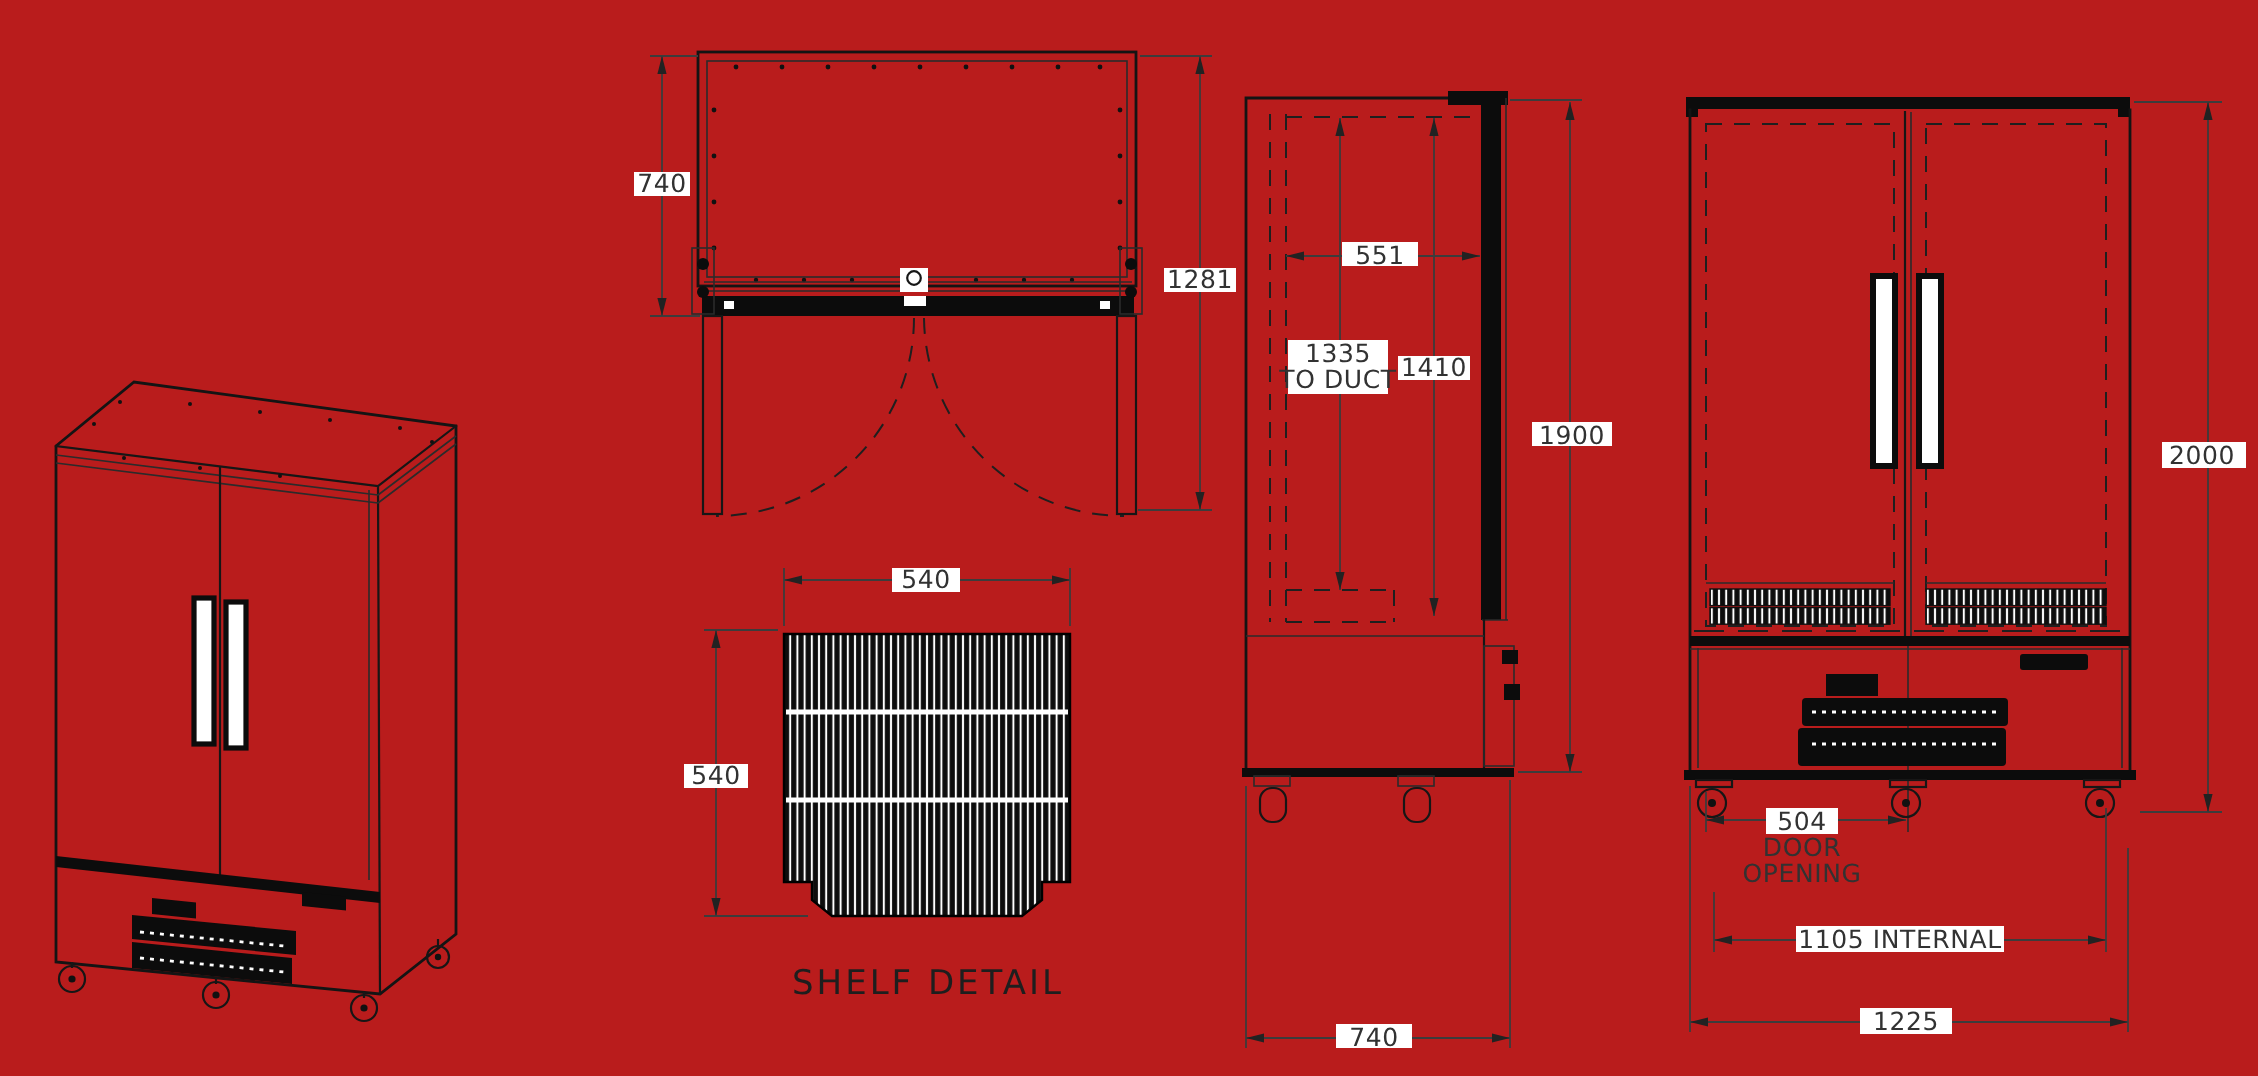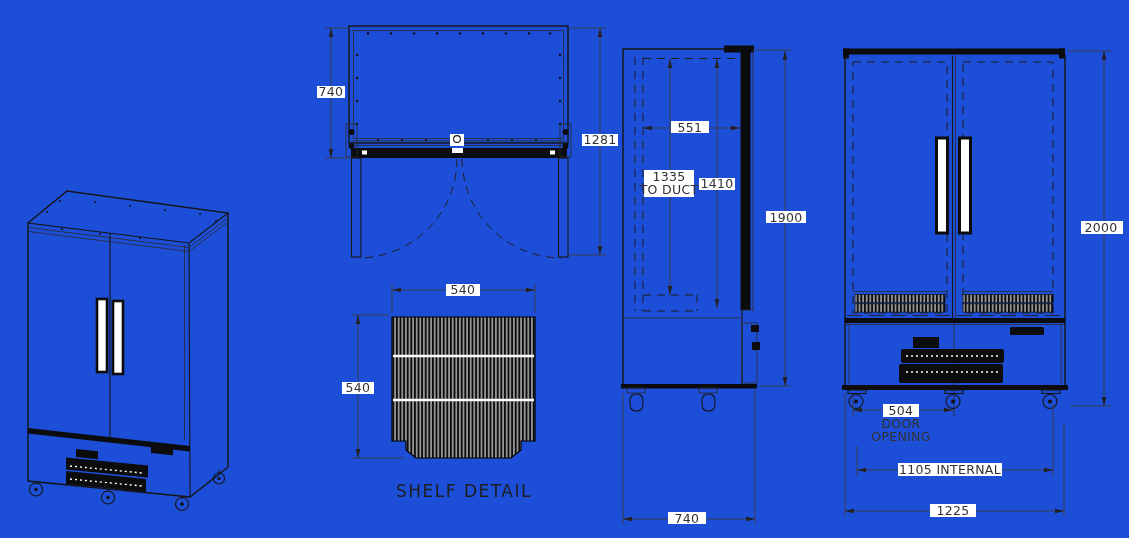--- a/index.html
+++ b/index.html
@@ -1,16 +1,16 @@
 <!DOCTYPE html>
 <html><head>
 <meta charset="utf-8">
 <style>
   html,body{margin:0;padding:0;background:#fff;}
-  .wrap{position:relative;width:1129px;height:538px;background:#1d4ed8;overflow:hidden;
+  .wrap{position:relative;width:1129px;height:538px;background:#b91c1c;overflow:hidden;
         font-family:"DejaVu Sans",sans-serif;}
   svg{position:absolute;left:0;top:0;}
   .ln{stroke:#141414;stroke-width:1.4;fill:none;stroke-linecap:square;}
   .md{stroke:#161616;stroke-width:1.1;fill:none;stroke-linecap:square;}
   .tn{stroke:#2b2b2b;stroke-width:.8;fill:none;}
   .dim{stroke:#3c3c3c;stroke-width:.9;fill:none;}
   .dash{stroke:#1f1f1f;stroke-width:1;fill:none;stroke-dasharray:8 6;}
   .ldash{stroke:#1f1f1f;stroke-width:.9;fill:none;stroke-dasharray:15 7;}
   .blk{fill:#0c0c0c;stroke:none;}
   .wh{fill:#ffffff;stroke:none;}

